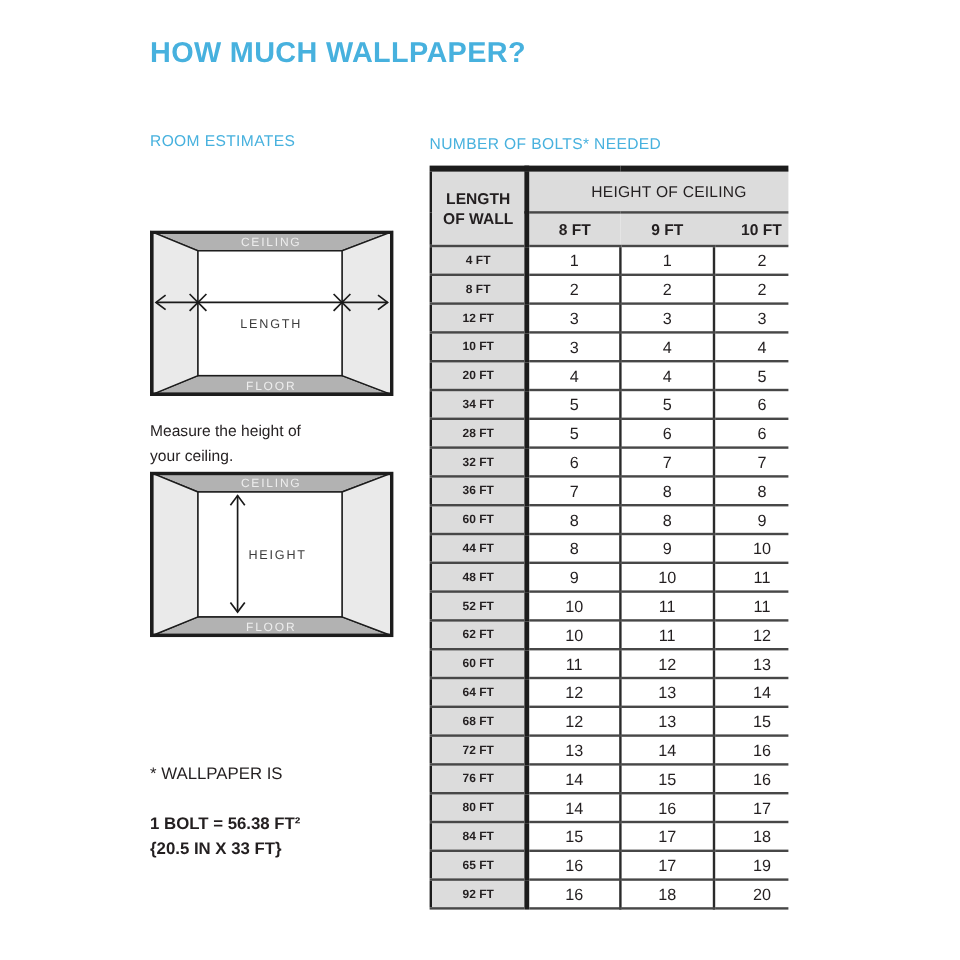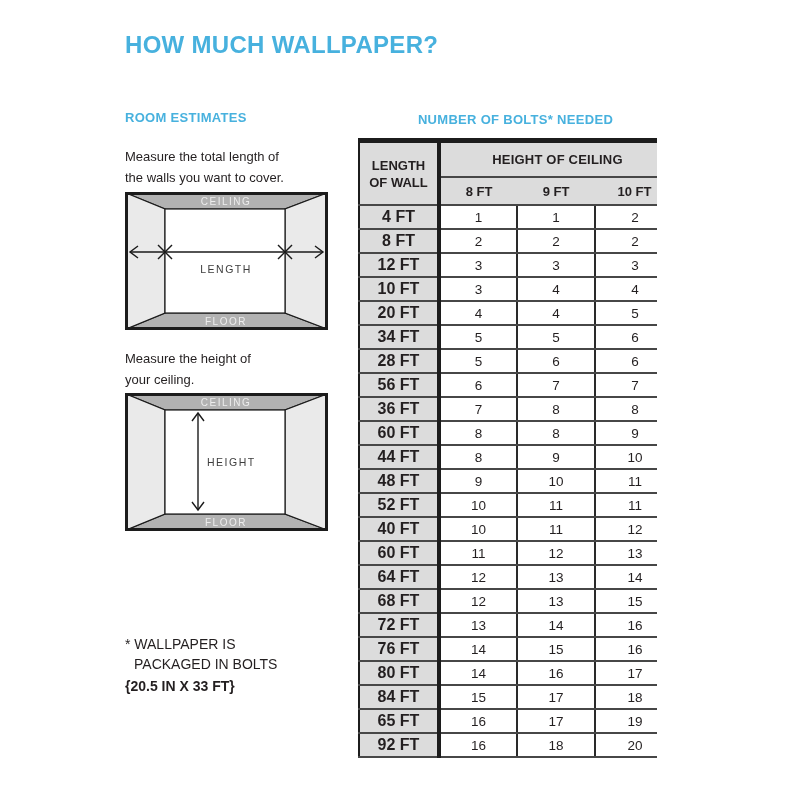--- a/index.html
+++ b/index.html
@@ -4,21 +4,21 @@
 <style>
   :root{
     --accent:#47b1de; --cell-gray:#dcdcdc; --ceiling-floor-gray:#b2b2b2;
     --side-wall-gray:#eaeaea; --ink:#231f20; --line:#1c1c1c;
   }
   html,body{margin:0;padding:0}
   body{width:800px;height:800px;background:#ffffff;font-family:"Liberation Sans",sans-serif;color:var(--ink)}
   .page{position:relative;width:657px;height:800px;background:#fff;overflow:hidden}
 
   .title{position:absolute;left:125px;top:31px;margin:0;font-size:24px;font-weight:bold;letter-spacing:.3px;color:var(--accent);white-space:nowrap}
-  .section-heading{margin:0;font-size:13px;font-weight:bold;letter-spacing:.3px;color:var(--accent);white-space:nowrap}
+  .section-heading{margin:0;font-size:13px;font-weight:normal;letter-spacing:.3px;color:var(--accent);white-space:nowrap}
 
   .left-col{position:absolute;left:125px;top:110px;width:215px;height:690px}
   .left-col>*{position:absolute;left:0}
   .body-text{margin:0;font-size:13px;line-height:21px;white-space:pre-line;color:var(--ink)}
   .pos-heading{top:0}
   .pos-instr1{top:36px}
   .pos-svg1{top:82px}
   .pos-instr2{top:238px}
   .pos-svg2{top:283px}
   .pos-instr3{top:438px}
@@ -31,43 +31,41 @@
   .room-svg{display:block}
   .room-svg .ceil,.room-svg .floor{fill:var(--ceiling-floor-gray);stroke:var(--line);stroke-width:1.2}
   .room-svg .side{fill:var(--side-wall-gray);stroke:var(--line);stroke-width:1.2}
   .room-svg .back{fill:#ffffff;stroke:var(--line);stroke-width:1.2}
   .room-svg .outer{fill:none;stroke:var(--line);stroke-width:3}
   .room-svg .wall-label{font-size:10px;letter-spacing:1.5px;fill:#ededed;text-anchor:middle;font-family:"Liberation Sans",sans-serif}
   .room-svg .dim-label{font-size:10.5px;letter-spacing:1.5px;fill:#3d3d3d;text-anchor:middle;font-family:"Liberation Sans",sans-serif}
   .room-svg .arrow line,.room-svg .arrow polyline{stroke:#1a1a1a;stroke-width:1.4;fill:none}
 
   .right-col{position:absolute;left:358px;top:110px;width:315px}
-  .right-col .section-heading{position:absolute;top:2px;left:0;width:100%;text-align:center}
+  .right-col .section-heading{position:absolute;top:2px;left:0;width:100%;}
   table.bolts-table{position:absolute;top:28px;left:0;width:315px;border-collapse:collapse;table-layout:fixed;
     border-top:5px solid var(--line);border-left:2px solid var(--line)}
   .bolts-table th,.bolts-table td{padding:0;text-align:center;vertical-align:middle;border-bottom:2px solid #474747;color:var(--ink)}
   .wall-header{background:var(--cell-gray);border-right:4px solid var(--line);font-size:13px;line-height:17px;white-space:pre-line;font-weight:bold}
-  .group-header{background:var(--cell-gray);font-size:13px;height:33px;font-weight:bold;letter-spacing:.2px}
+  .group-header{background:var(--cell-gray);font-size:13px;height:33px;font-weight:normal;letter-spacing:.2px}
   .sub{background:var(--cell-gray);font-size:13px;height:26px;font-weight:bold}
-  .wall-cell{background:var(--cell-gray);border-right:4px solid var(--line);font-weight:bold;font-size:16px;height:22px}
+  .wall-cell{background:var(--cell-gray);border-right:4px solid var(--line);font-weight:bold;font-size:10px;height:22px}
   .bolt-cell{font-size:13.5px;height:22px;font-weight:normal;background:#fff}
   .bolt-cell:not(:last-child){border-right:2px solid #2a2a2a}
 </style>
 </head>
 <body>
 
 <div class="page">
 
   <h1 class="title">HOW MUCH WALLPAPER?</h1>
 
   <div class="left-col">
     <h2 class="section-heading pos-heading">ROOM ESTIMATES</h2>
 
-    <p class="body-text pos-instr1">Measure the total length of
-the walls you want to cover.</p>
 
     <svg class="room-svg pos-svg1" width="203" height="138" viewBox="0 0 203 138">
       <polygon class="ceil" points="1,1 202,1 160,17 40,17"></polygon>
       <polygon class="floor" points="1,137 202,137 160,121 40,121"></polygon>
       <polygon class="side" points="1,1 40,17 40,121 1,137"></polygon>
       <polygon class="side" points="202,1 160,17 160,121 202,137"></polygon>
       <rect class="back" x="40" y="17" width="120" height="104"></rect>
       <rect class="outer" x="1.5" y="1.5" width="200" height="135"></rect>
       <text class="wall-label" x="101" y="13">CEILING</text>
       <text class="wall-label" x="101" y="133">FLOOR</text>
@@ -99,24 +97,24 @@
         <line x1="73" y1="20" x2="73" y2="117"></line>
         <polyline points="67,28 73,20 79,28"></polyline>
         <polyline points="67,109 73,117 79,109"></polyline>
       </g>
       <text class="dim-label" x="82" y="73" style="text-anchor:start">HEIGHT</text>
     </svg>
 
 
     <div class="footnote pos-footnote">
       <div>* WALLPAPER IS</div>
-      <div class="indent">PACKAGED IN BOLTS</div>
     </div>
 
     <div class="bolt-info pos-boltinfo">
+      <div>1 BOLT = 56.38 FT²</div>
       <div>{20.5 IN X 33 FT}</div>
     </div>
   </div>
 
   <div class="right-col">
     <h2 class="section-heading">NUMBER OF BOLTS* NEEDED</h2>
 
     <table class="bolts-table">
       <colgroup>
         <col style="width:80px">
@@ -173,21 +171,21 @@
             <td class="bolt-cell">5</td>
             <td class="bolt-cell">6</td>
           </tr>
           <tr>
             <td class="wall-cell">28 FT</td>
             <td class="bolt-cell">5</td>
             <td class="bolt-cell">6</td>
             <td class="bolt-cell">6</td>
           </tr>
           <tr>
-            <td class="wall-cell">56 FT</td>
+            <td class="wall-cell">32 FT</td>
             <td class="bolt-cell">6</td>
             <td class="bolt-cell">7</td>
             <td class="bolt-cell">7</td>
           </tr>
           <tr>
             <td class="wall-cell">36 FT</td>
             <td class="bolt-cell">7</td>
             <td class="bolt-cell">8</td>
             <td class="bolt-cell">8</td>
           </tr>
@@ -209,21 +207,21 @@
             <td class="bolt-cell">10</td>
             <td class="bolt-cell">11</td>
           </tr>
           <tr>
             <td class="wall-cell">52 FT</td>
             <td class="bolt-cell">10</td>
             <td class="bolt-cell">11</td>
             <td class="bolt-cell">11</td>
           </tr>
           <tr>
-            <td class="wall-cell">40 FT</td>
+            <td class="wall-cell">62 FT</td>
             <td class="bolt-cell">10</td>
             <td class="bolt-cell">11</td>
             <td class="bolt-cell">12</td>
           </tr>
           <tr>
             <td class="wall-cell">60 FT</td>
             <td class="bolt-cell">11</td>
             <td class="bolt-cell">12</td>
             <td class="bolt-cell">13</td>
           </tr>

